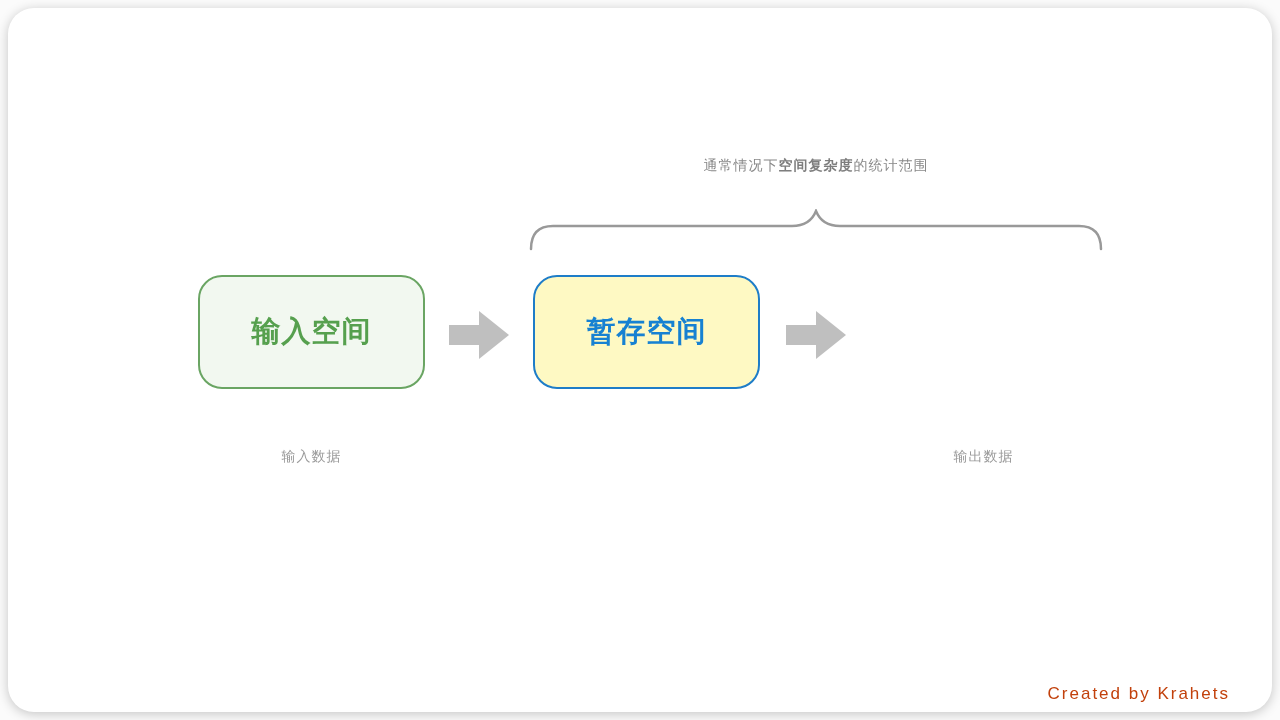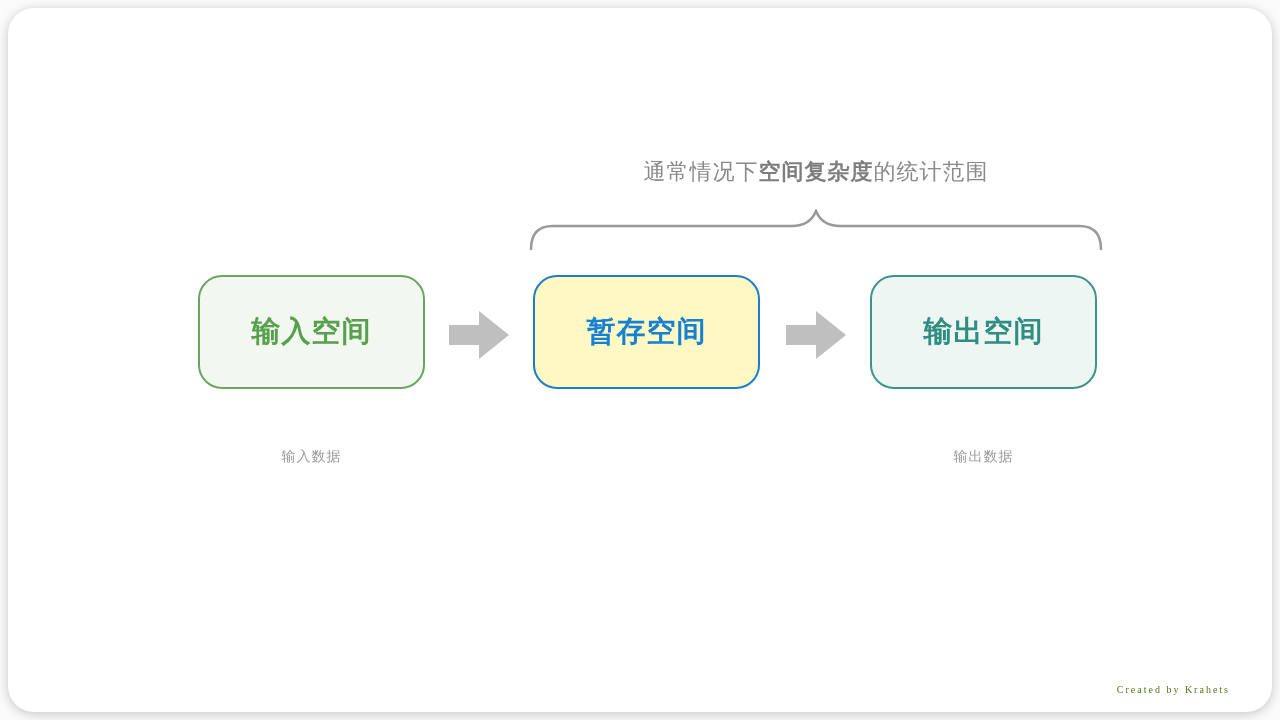--- a/index.html
+++ b/index.html
@@ -20,21 +20,21 @@
     width: 1264px; height: 704px;
     background: #ffffff;
     border-radius: 26px;
     box-shadow: 0 2px 12px rgba(0,0,0,0.22);
   }
   .caption {
     position: absolute;
     left: 523px; top: 149px;
     width: 570px;
     text-align: center;
-    font-size: 22px;
+    font-size: 14px;
     color: #898989;
     letter-spacing: 1px;
     white-space: nowrap;
   }
   .caption .bold { font-weight: bold; color: #7e7e7e; }
   .brace {
     position: absolute;
     left: 521px; top: 201px;
     width: 574px; height: 42px;
   }
@@ -71,24 +71,24 @@
     line-height: 48px;
     color: #9a9a9a;
     letter-spacing: 1px;
   }
   .note-1 { left: 190px; }
   .note-2 { left: 525px; }
   .note-3 { left: 862px; }
   .credit {
     position: absolute;
     right: 42px; top: 676px;
-    font-family: Liberation Serif, serif;
-    font-size: 10px;
+    font-family: Liberation Sans, sans-serif;
+    font-size: 17px;
     letter-spacing: 2px;
-    color: #4d7c0f;
+    color: #c2410c;
   }
 </style>
 </head>
 <body>
 
 <div class="canvas">
   <div class="card">
 
     <div class="caption">
       <span>通常情况下</span><span class="bold">空间复杂度</span><span>的统计范围</span>
@@ -107,23 +107,20 @@
     </svg>
 
     <div class="box box-2" style="border-color: rgb(30, 125, 200); background-color: #fef9c3; color: rgb(22, 129, 210);">
       <span>暂存空间</span>
     </div>
 
     <svg class="arrow arrow-2" viewBox="0 0 60 48">
       <polygon points="0,14 30,14 30,0 60,24 30,48 30,34 0,34" fill="#bfbfbf"></polygon>
     </svg>
 
-    <div class="box box-3" style="border-color: rgb(63, 148, 138); background-color: rgb(238, 246, 243); color: rgb(47, 141, 130);">
-      <span>输出空间</span>
-    </div>
 
     <div class="note note-1">
       <div>输入数据</div>
     </div>
 
 
     <div class="note note-3">
       <div>输出数据</div>
     </div>
 

